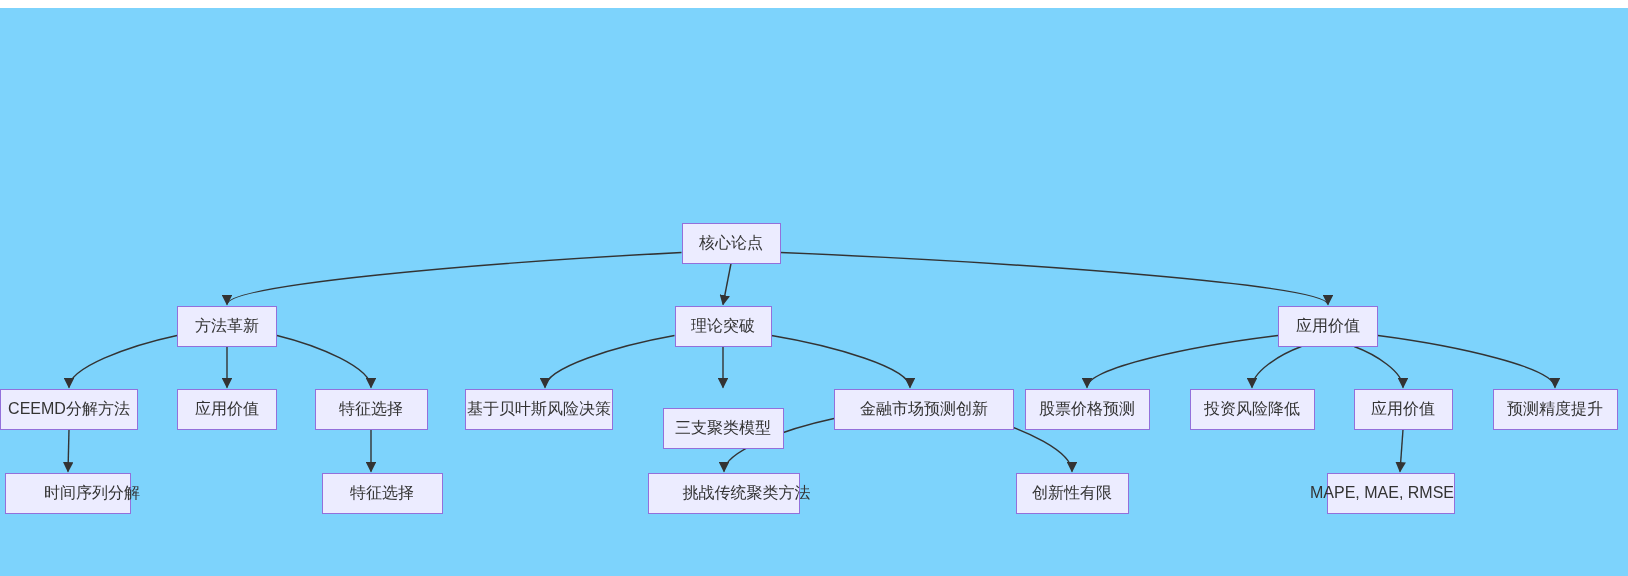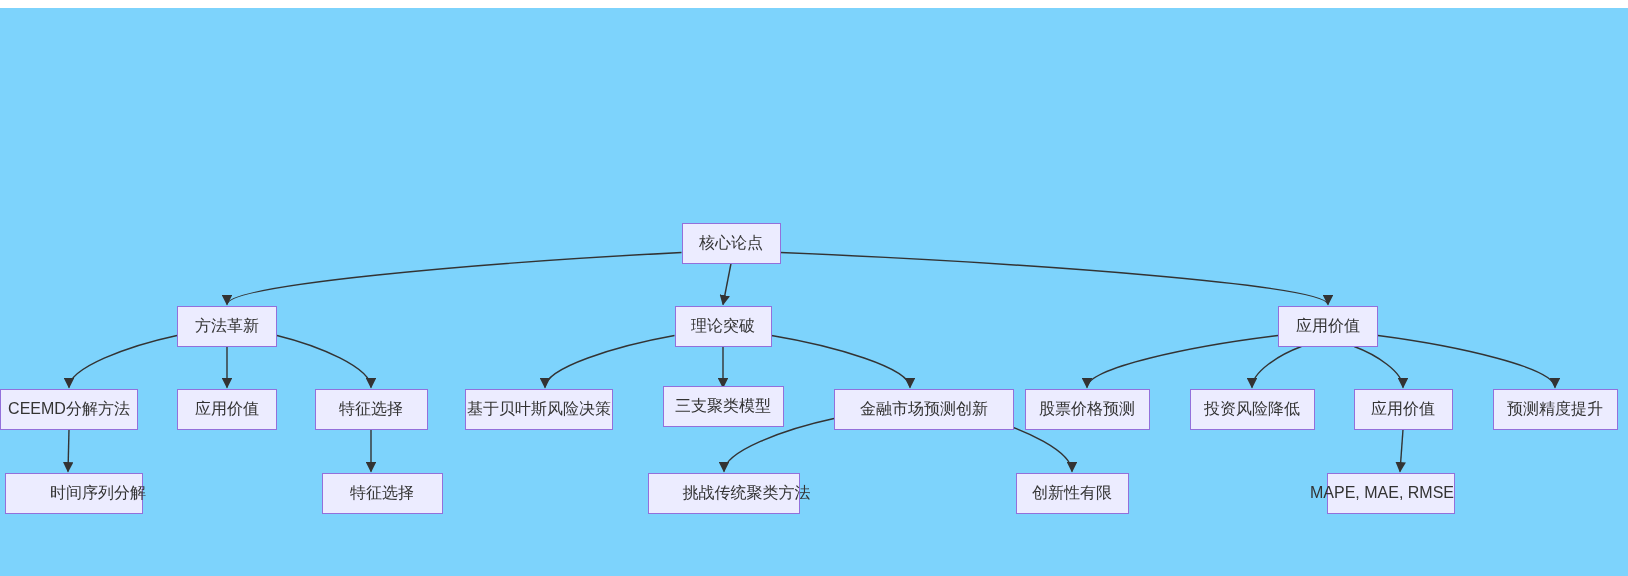--- a/index.html
+++ b/index.html
@@ -93,39 +93,39 @@
   </div>
       <div class="node" style="left: 177px; top: 380.5px; width: 100px;">
     <span class="label">应用价值</span>
   </div>
       <div class="node" style="left: 314.5px; top: 380.5px; width: 113px;">
     <span class="label">特征选择</span>
   </div>
       <div class="node" style="left: 465px; top: 380.5px; width: 148px;">
     <span class="label">基于贝叶斯风险决策</span>
   </div>
-      <div class="node" style="left: 662.5px; top: 378px; width: 121px;">
+      <div class="node" style="left: 662.5px; top: 400px; width: 121px;">
     <span class="label">三支聚类模型</span>
   </div>
       <div class="node" style="left: 834px; top: 380.5px; width: 180px;">
     <span class="label">金融市场预测创新</span>
   </div>
       <div class="node" style="left: 1024.5px; top: 380.5px; width: 125px;">
     <span class="label">股票价格预测</span>
   </div>
       <div class="node" style="left: 1189.5px; top: 380.5px; width: 125px;">
     <span class="label">投资风险降低</span>
   </div>
       <div class="node" style="left: 1353.5px; top: 380.5px; width: 99px;">
     <span class="label">应用价值</span>
   </div>
       <div class="node" style="left: 1492.5px; top: 380.5px; width: 125px;">
     <span class="label">预测精度提升</span>
   </div>
-      <div class="node" style="left: 5px; top: 464.5px; width: 138px; padding-left: 48px;">
+      <div class="node" style="left: 5px; top: 464.5px; width: 126px; padding-left: 48px;">
     <span class="label">时间序列分解</span>
   </div>
       <div class="node" style="left: 321.5px; top: 464.5px; width: 121px;">
     <span class="label">特征选择</span>
   </div>
       <div class="node" style="left: 648px; top: 464.5px; width: 152px; padding-left: 45px;">
     <span class="label">挑战传统聚类方法</span>
   </div>
       <div class="node" style="left: 1015.5px; top: 464.5px; width: 113px;">
     <span class="label">创新性有限</span>

